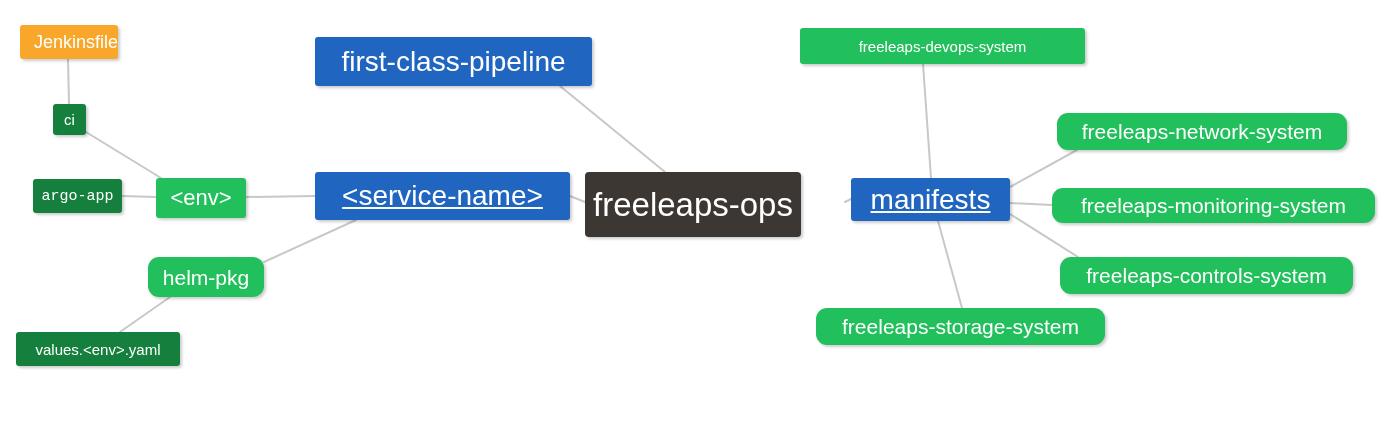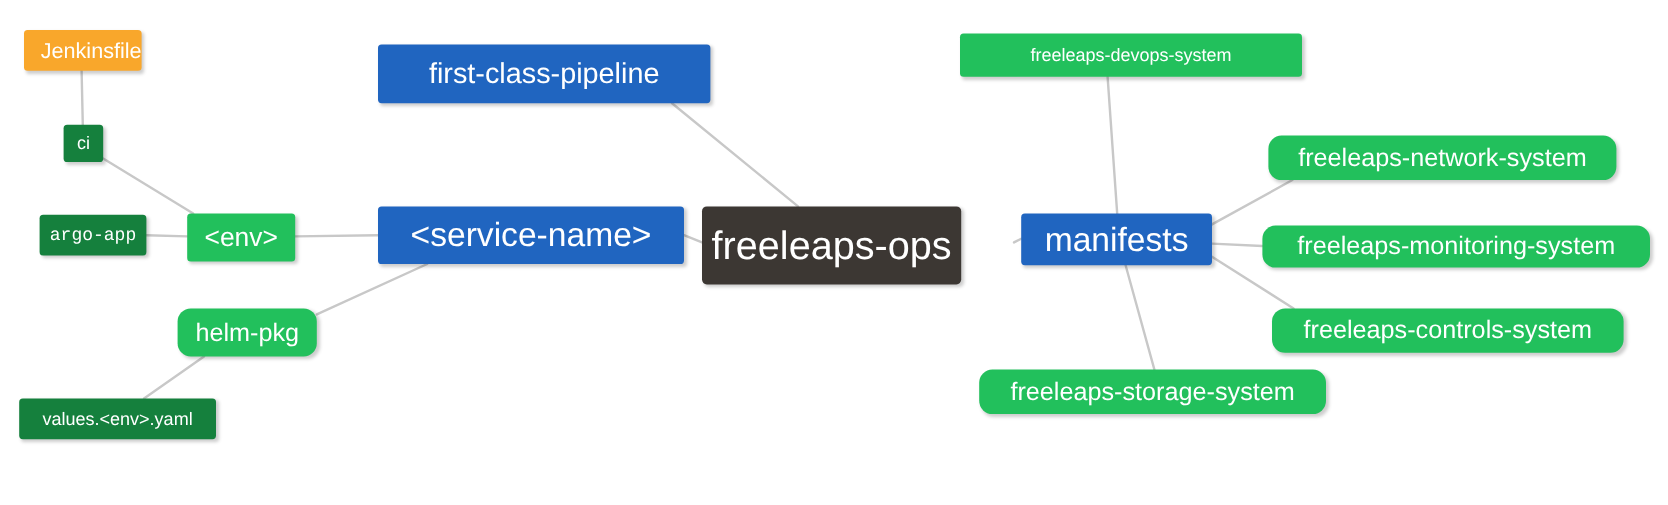--- a/index.html
+++ b/index.html
@@ -54,22 +54,22 @@
   .n-green {
     background: #22c05c;
   }
   .n-red {
     background: #15803d;
   }
   .n-orange {
     background: #f9a72b;
   }
 
-  .sz-l1 { font-size: 28px; }
-  .sz-l1b { font-size: 24px; }
+  .sz-l1 { font-size: 28px; text-decoration: underline; }
+  .sz-l1b { font-size: 28px; }
   .sz-l2 { font-size: 22px; }
   .sz-l2b { font-size: 21px; border-radius: 11px; }
   .sz-l3 { font-size: 15px; }
   .sz-l3b { font-size: 18px; justify-content: flex-end; }
 </style>
 </head>
 <body>
 
 <div id="canvas">
   <svg id="edge-layer" viewBox="0 0 1390 421" xmlns="http://www.w3.org/2000/svg">

